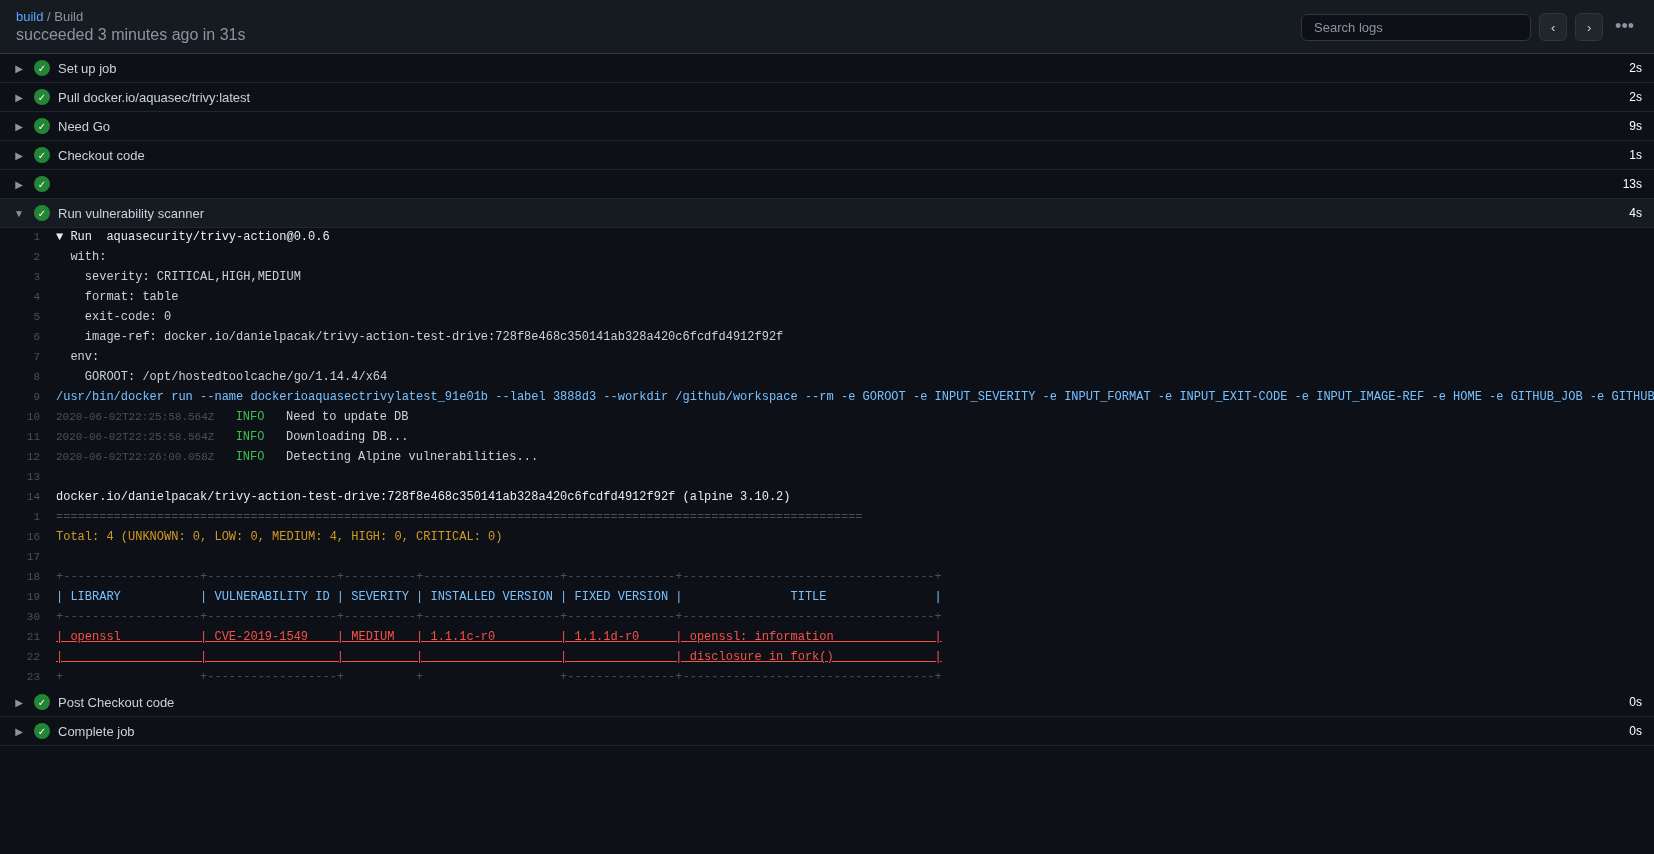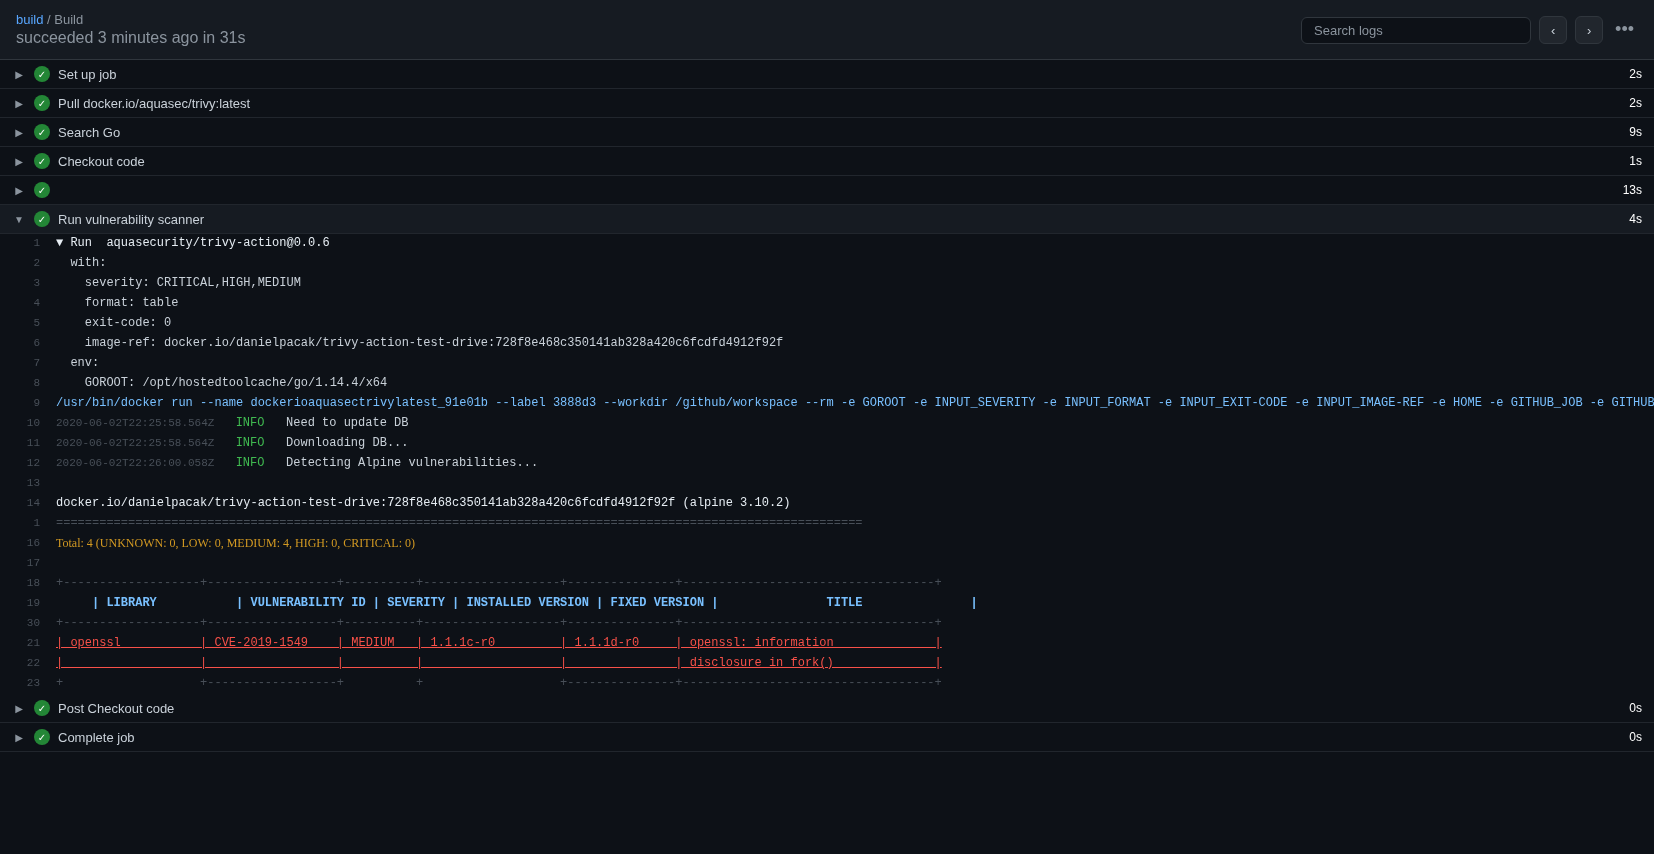--- a/index.html
+++ b/index.html
@@ -10,21 +10,21 @@
       font-size: 13px;
       height: 854px;
       overflow: hidden;
     }
     .header {
       display: flex;
       align-items: center;
       justify-content: space-between;
       padding: 8px 16px;
       border-bottom: 1px solid #30363d;
-      height: 60px;
+      height: 54px;
       background: #161b22;
     }
     .header-left {
       display: flex;
       flex-direction: column;
     }
     .breadcrumb {
       font-size: 13px;
       color: #8b949e;
     }
@@ -149,23 +149,23 @@
       white-space: pre;
       word-break: break-all;
       flex: 1;
     }
     .info-tag {
       color: #3fb950;
       display: inline;
     }
     .log-text.bright { color: #e6edf3; }
     .log-text.command { color: #79c0ff; }
-    .log-text.yellow { color: #d29922; font-family: Liberation Serif, serif; }
+    .log-text.yellow { color: #d29922; }
     .log-text.separator { color: #484f58; }
-    .log-text.header-row { color: #79c0ff; font-weight: bold; margin-left: 36px; }
+    .log-text.header-row { color: #79c0ff; font-weight: normal; }
     .log-text.vuln-row { color: #f85149; text-decoration: underline; }
     .timestamp {
       color: #484f58;
       margin-right: 8px;
       font-size: 11px;
     }
     
     .main-content::-webkit-scrollbar { width: 8px; }
     .main-content::-webkit-scrollbar-track { background: #0d1117; }
     .main-content::-webkit-scrollbar-thumb { background: #30363d; border-radius: 4px; }
@@ -203,21 +203,21 @@
         </div>
         <div class="job-row">
           <span class="expand-icon">▶</span>
           <div class="success-icon">✓</div>
           <span class="job-name">Pull docker.io/aquasec/trivy:latest</span>
           <span class="job-duration">2s</span>
         </div>
         <div class="job-row">
           <span class="expand-icon">▶</span>
           <div class="success-icon">✓</div>
-          <span class="job-name">Search Go</span>
+          <span class="job-name">Need Go</span>
           <span class="job-duration">9s</span>
         </div>
         <div class="job-row">
           <span class="expand-icon">▶</span>
           <div class="success-icon">✓</div>
           <span class="job-name">Checkout code</span>
           <span class="job-duration">1s</span>
         </div>
         <div class="job-row">
           <span class="expand-icon">▶</span>

